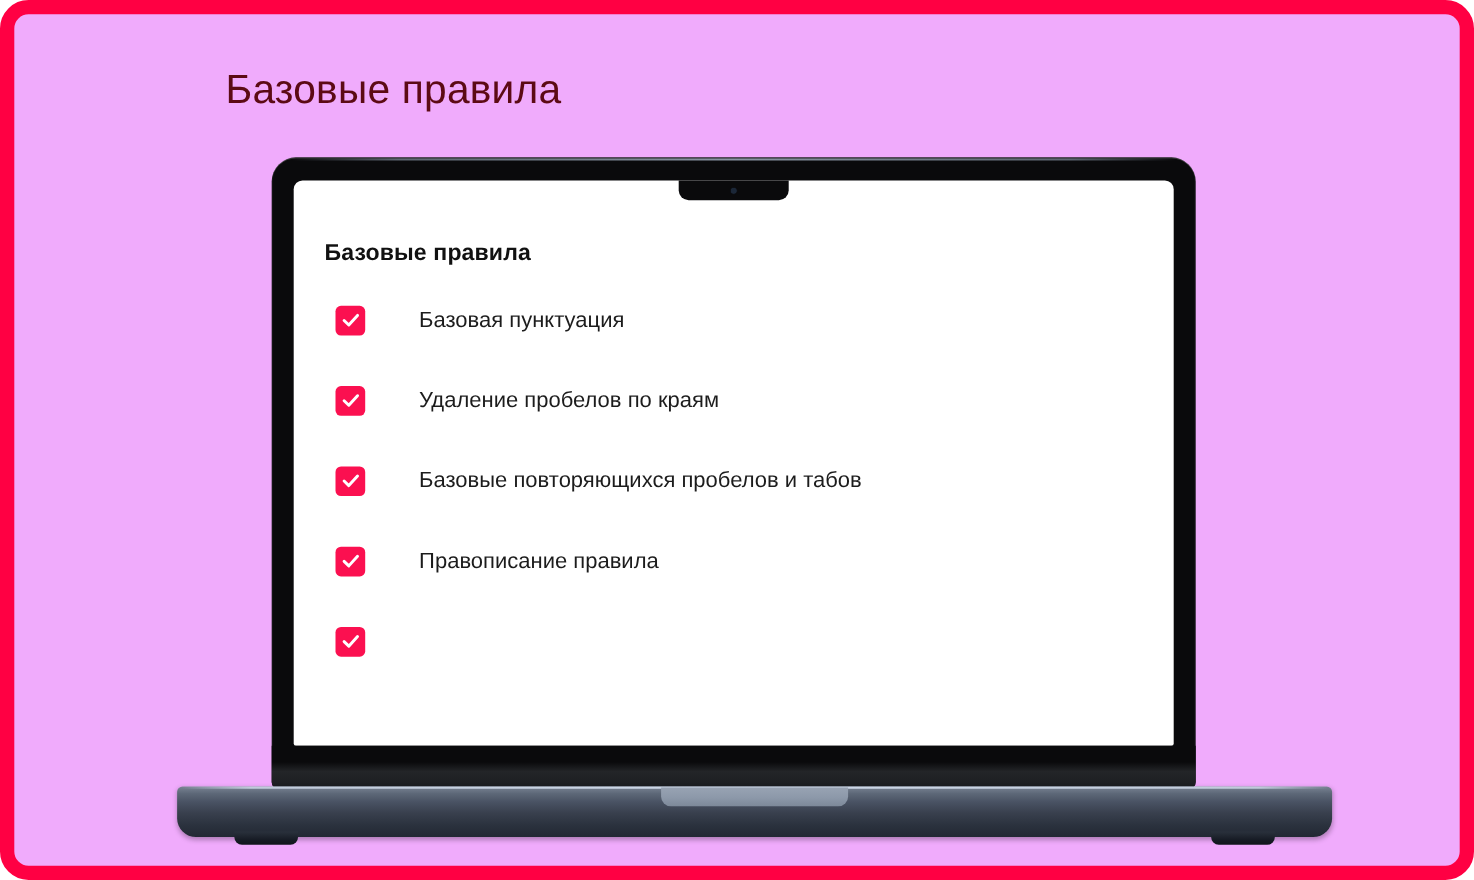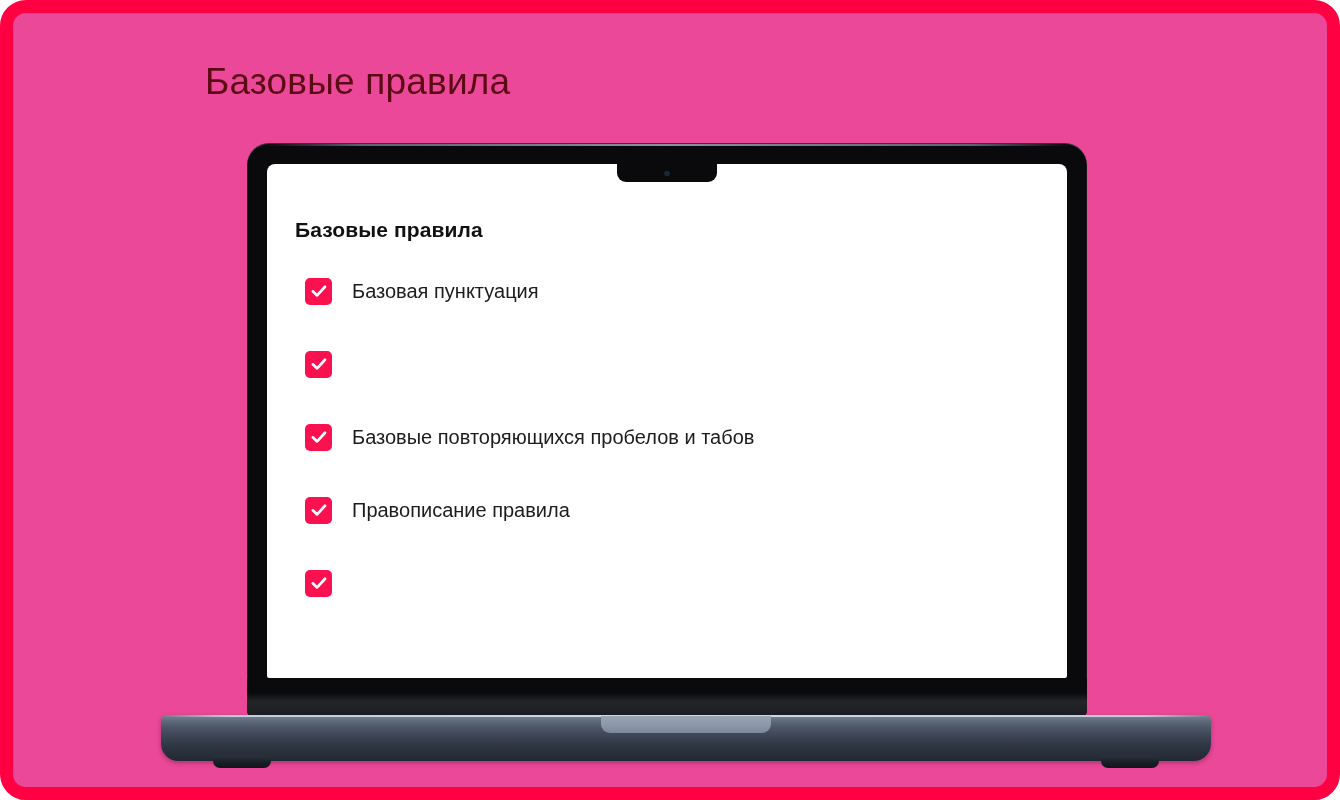--- a/index.html
+++ b/index.html
@@ -11,21 +11,21 @@
     overflow: hidden;
     background: #ffffff;
     font-family: "Liberation Sans", sans-serif;
   }
 
   
   #slide {
     position: relative;
     width: 1340px;
     height: 800px;
-    background: #ec4899;
+    background: #f0abfc;
     border: 13px solid #ff0043;
     border-radius: 26px;
     overflow: hidden;
   }
 
   
   #slide-title {
     position: absolute;
     left: 192px;
     top: 48px;
@@ -182,20 +182,21 @@
   #rules-list {
     list-style: none;
     margin: 0; padding: 0;
   }
   .rule-row {
     display: flex;
     align-items: center;
     height: 50px;
     margin-bottom: 23px;
     padding-left: 10px;
+    gap: 29px;
   }
   .rule-row:last-child { margin-bottom: 0; }
 
   .checkbox {
     flex: 0 0 auto;
     width: 27px;
     height: 27px;
     border-radius: 5px;
     background: #fb1050;
     position: relative;
@@ -245,20 +246,21 @@
               </span>
               <span class="rule-label">Базовая пунктуация</span>
             </li>
 
             <li class="rule-row">
               <span class="checkbox">
                 <svg viewBox="0 0 24 24" aria-hidden="true">
                   <path d="M4.2 12.4 L9.6 17.6 L19.6 6.6" fill="none" stroke="#ffffff" stroke-width="3.4" stroke-linecap="round" stroke-linejoin="round"></path>
                 </svg>
               </span>
+              <span class="rule-label">Удаление пробелов по краям</span>
             </li>
 
             <li class="rule-row">
               <span class="checkbox">
                 <svg viewBox="0 0 24 24" aria-hidden="true">
                   <path d="M4.2 12.4 L9.6 17.6 L19.6 6.6" fill="none" stroke="#ffffff" stroke-width="3.4" stroke-linecap="round" stroke-linejoin="round"></path>
                 </svg>
               </span>
               <span class="rule-label">Базовые повторяющихся пробелов и табов</span>
             </li>

